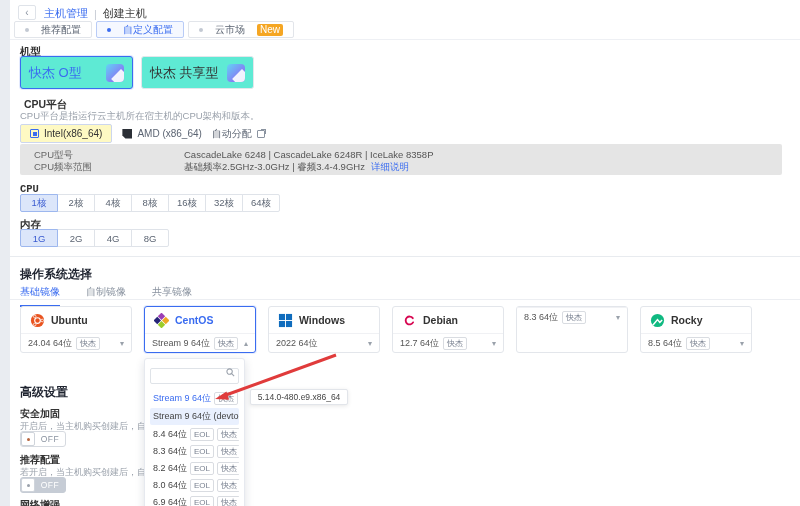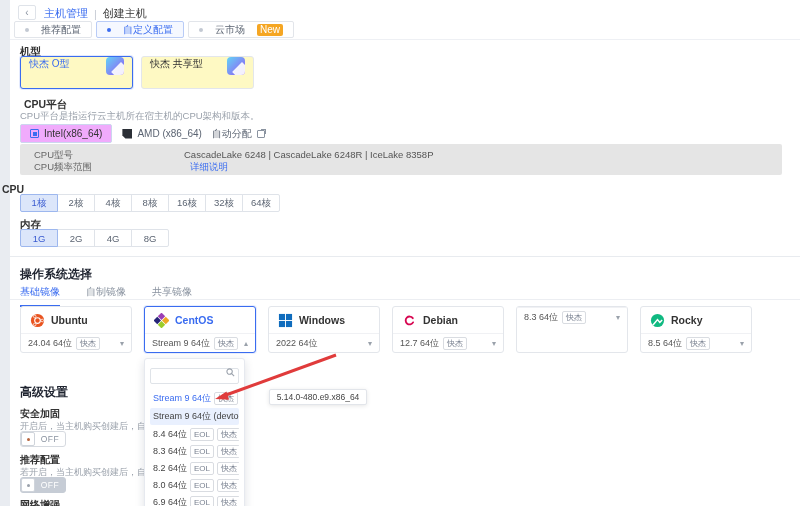--- a/index.html
+++ b/index.html
@@ -22,29 +22,29 @@
   .tab .dot { width:4px; height:4px; border-radius:50%; background:#c3c9d3; }
   .tab.active { color:#3a6cf0; border-color:#b9ccf7; background:#f5f8ff; }
   .tab.active .dot { background:#3a6cf0; }
   .badge-new { background:#f5a623; color:#fff; font-size:10px; border-radius:2px; padding:1px 3px; line-height:1; }
   .tabs-divider { left:10px; top:39px; width:790px; height:1px; background:#eef0f4; }
 
   .sec-label { font-size:10.5px; font-weight:bold; color:#333; }
   .sec-desc { font-size:9.5px; color:#9aa1ab; }
 
   
-  .mt-card { width:113px; height:33px; border:1px solid #e3e6eb; border-radius:3px; background:#fef9c3;
-    display:flex; justify-content:space-between; padding:0 8px; font-size:10px; cursor:pointer; }
+  .mt-card { width:113px; height:33px; border:1px solid #e3e6eb; border-radius:3px; background:#5eead4;
+    display:flex; align-items:center; justify-content:space-between; padding:0 8px; font-size:13px; cursor:pointer; }
   .mt-card.selected { border-color:#3a6cf0; color:#3a6cf0; box-shadow:0 0 0 1px rgba(58,108,240,.15); }
   .mt-icon { width:18px; height:18px; border-radius:4px; background:linear-gradient(135deg,#62d4f5 0%,#7f8cf5 55%,#8e5cf0 100%); position:relative; overflow:hidden; }
   .mt-icon::after { content:""; position:absolute; right:-4px; bottom:-4px; width:14px; height:14px; background:#fff; transform:rotate(45deg); opacity:.9; }
 
   
   .plat-row { left:20px; top:124px; display:flex; align-items:center; gap:10px; }
-  .plat-intel { display:flex; align-items:center; gap:5px; border:1px solid #ccd6ee; background:#f0abfc; border-radius:2px;
+  .plat-intel { display:flex; align-items:center; gap:5px; border:1px solid #ccd6ee; background:#fef9c3; border-radius:2px;
     height:19px; padding:0 9px; font-size:10px; color:#333; cursor:pointer; }
   .chip-icon { width:9px; height:9px; border:1.5px solid #3a6cf0; border-radius:1px; position:relative; }
   .chip-icon::after { content:""; position:absolute; left:1.5px; top:1.5px; right:1.5px; bottom:1.5px; background:#3a6cf0; }
   .plat-opt { display:flex; align-items:center; gap:5px; font-size:10px; color:#5b6472; cursor:pointer; }
   .amd-icon { width:10px; height:10px; background:#2b2f36; clip-path:polygon(0 0,100% 0,100% 100%,30% 100%,0 70%); }
   .ext-icon { width:8px; height:8px; border:1px solid #8a93a0; border-radius:1px; position:relative; }
   .ext-icon::after { content:""; position:absolute; right:-2px; top:-2px; width:4px; height:4px; border-top:1px solid #8a93a0; border-right:1px solid #8a93a0; }
 
   
   .info-panel { left:20px; top:144px; width:762px; height:31px; background:#e5e5e5; border-radius:2px; font-size:9.5px; }
@@ -85,21 +85,21 @@
   .dd-search { position:relative; margin-bottom:7px; }
   .dd-search input { width:100%; height:16px; border:1px solid #dfe3e8; border-radius:2px; font-size:9px; padding:0 16px 0 5px; outline:none; color:#333; }
   .dd-search svg { position:absolute; right:4px; top:3px; }
   .dd-row { height:15px; display:flex; align-items:center; gap:3px; font-size:9px; color:#444; padding:0 3px; margin-bottom:2px;
     white-space:nowrap; overflow:hidden; cursor:pointer; border-radius:2px; }
   .dd-row.selected .dd-label { color:#3a6cf0; }
   .dd-row.hover { background:#e9f0fe; height:17px; }
   .dd-label { white-space:nowrap; }
 
   .tooltip { left:250px; top:389px; width:98px; height:16px; background:#fff; border:1px solid #e2e5ea; border-radius:2px;
-    box-shadow:0 1px 4px rgba(0,0,0,.10); font-size:8.5px; color:#444; display:flex; align-items:center; justify-content:center; z-index:25;margin-left:19px; }
+    box-shadow:0 1px 4px rgba(0,0,0,.10); font-size:8.5px; color:#444; display:flex; align-items:center; justify-content:center; z-index:25; }
 
   .arrow-overlay { left:0; top:0; z-index:30; pointer-events:none; }
 
   
   .adv-heading { left:20px; top:384px; font-size:12px; font-weight:bold; color:#1f2430; }
   .adv-label { left:20px; font-size:10px; font-weight:bold; color:#333; }
   .adv-desc { left:20px; font-size:9px; color:#9aa1ab; width:230px; white-space:nowrap; overflow:hidden; }
   .toggle { left:20px; width:46px; height:16px; border:1px solid #d6dae0; border-radius:3px; background:#fff;
     display:flex; align-items:center; cursor:pointer; }
   .toggle .knob { width:14px; height:14px; background:#fff; border:1px solid #cfd4db; border-radius:2px; margin-left:0;
@@ -168,25 +168,26 @@
   </div>
 </div>
 
 <div class="abs info-panel">
   <div class="info-row" style="top:5px;">
     <span class="info-label">CPU型号</span>
     <span class="info-value">CascadeLake 6248 | CascadeLake 6248R | IceLake 8358P</span>
   </div>
   <div class="info-row" style="top:17px;">
     <span class="info-label">CPU频率范围</span>
+    <span class="info-value">基础频率2.5GHz-3.0GHz | 睿频3.4-4.9GHz</span>
     <span class="info-link">详细说明</span>
   </div>
 </div>
 
-<div class="abs sec-label" style="left:2px;top:183px;">CPU</div>
+<div class="abs sec-label" style="left:20px;top:183px;font-family:Liberation Mono, monospace;">CPU</div>
 <div class="abs seg-row" style="left:20px;top:194px;">
   <div class="seg-btn sel">1核</div>
   <div class="seg-btn">2核</div>
   <div class="seg-btn">4核</div>
   <div class="seg-btn">8核</div>
   <div class="seg-btn">16核</div>
   <div class="seg-btn">32核</div>
   <div class="seg-btn">64核</div>
 </div>
 

